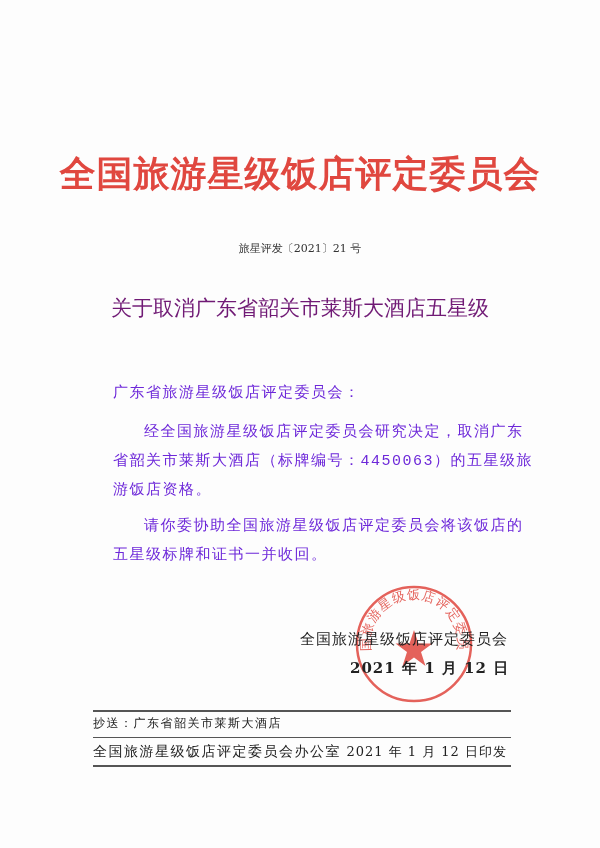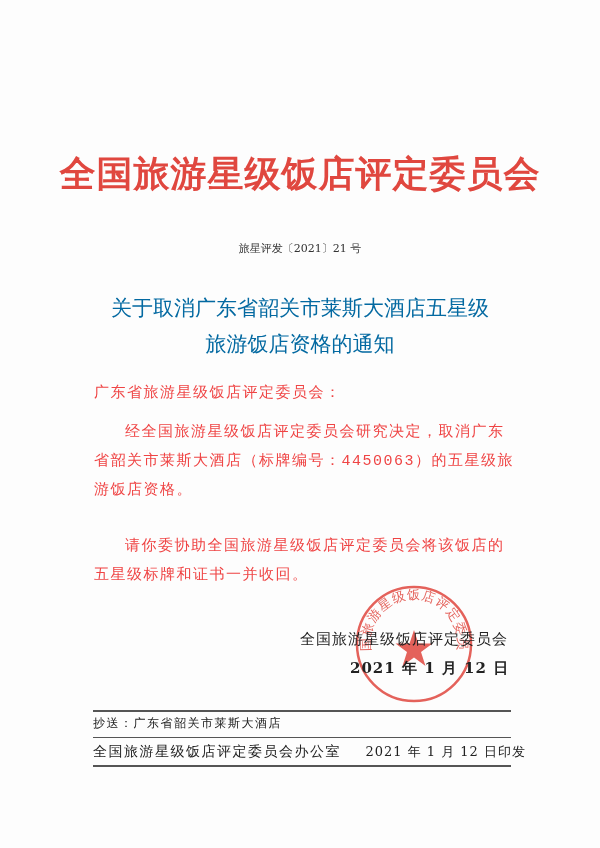--- a/index.html
+++ b/index.html
@@ -10,49 +10,48 @@
   .abs { position:absolute; }
   .org-title {
     left:0; width:600px; top:150px; text-align:center;
     font-size:36px; font-weight:bold; color:#e0473f; letter-spacing:1px;
     font-family: "DejaVu Serif", serif;
   }
   .doc-number {
     left:0; width:600px; top:241px; text-align:center; font-size:11px; color:#333;
   }
   .doc-title {
-    left:0; width:600px; top:290px; text-align:center; font-size:21px; line-height:36px; color:#0369a1;
+    left:0; width:600px; top:290px; text-align:center; font-size:21px; line-height:36px; color:#701a75;
     font-family: "DejaVu Sans", sans-serif;
   }
-  .body-text { font-size:15px; color:#ef4444; letter-spacing:1.5px; }
+  .body-text { font-size:15px; color:#6d28d9; letter-spacing:1.5px;margin-left:19px; }
   .salutation { left:94px; top:383px; }
   .para { left:94px; width:420px; line-height:29px; text-indent:31px;font-family:Liberation Mono, monospace; }
   .p1 { top:418px; }
-  .p2 { top:532px; }
+  .p2 { top:512px; }
   .sign-org { left:300px; top:630px; font-size:15px; letter-spacing:1px; z-index:3; }
   .sign-date { left:350px; top:659px; font-size:15px; letter-spacing:1px; z-index:3;font-weight:bold; }
   .stamp { left:354px; top:584px; width:120px; height:120px; z-index:2; opacity:0.85; }
   .rule { left:93px; width:418px; height:2px; background:#555; }
   .rule1 { top:710px; }
   .rule2 { top:737px; height:1px; }
   .rule3 { top:765px; }
   .cc { left:93px; top:715px; font-size:12px; letter-spacing:1.5px; }
   .office { left:93px; top:743px; font-size:14px; letter-spacing:1.5px;font-family:Liberation Serif, serif; }
-  .printed { right:74px; top:743px; font-size:13px; letter-spacing:1px; }
+  .printed { right:93px; top:743px; font-size:13px; letter-spacing:1px; }
 </style>
 </head>
 <body>
 
 <div class="abs org-title">全国旅游星级饭店评定委员会</div>
 
 <div class="abs doc-number">旅星评发〔2021〕21 号</div>
 
 <div class="abs doc-title">
   <div>关于取消广东省韶关市莱斯大酒店五星级</div>
-  <div>旅游饭店资格的通知</div>
 </div>
 
 <div class="abs body-text salutation">广东省旅游星级饭店评定委员会：</div>
 
 <div class="abs body-text para p1">经全国旅游星级饭店评定委员会研究决定，取消广东省韶关市莱斯大酒店（标牌编号：4450063）的五星级旅游饭店资格。</div>
 
 <div class="abs body-text para p2">请你委协助全国旅游星级饭店评定委员会将该饭店的五星级标牌和证书一并收回。</div>
 
 <div class="abs stamp">
   <svg width="120" height="120" viewBox="0 0 120 120">

